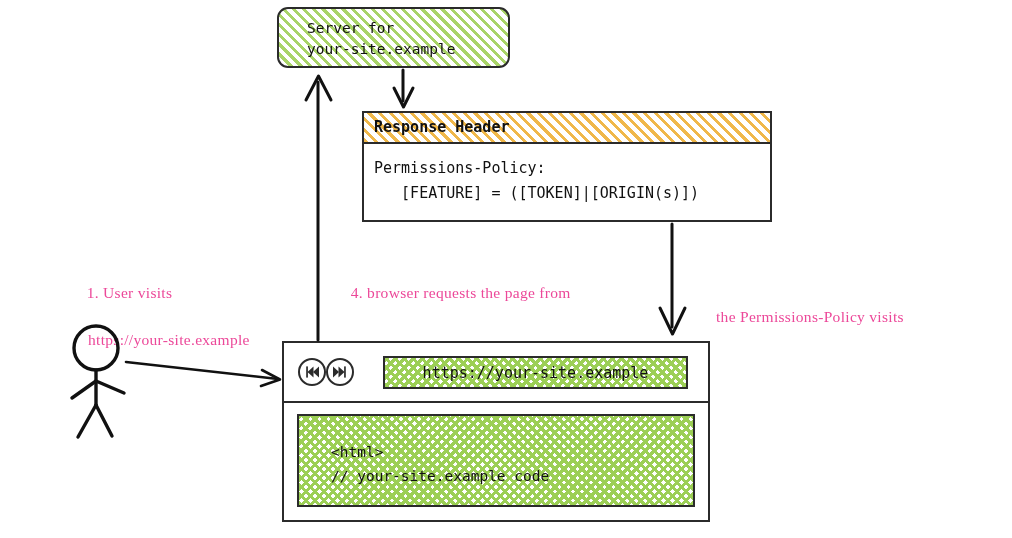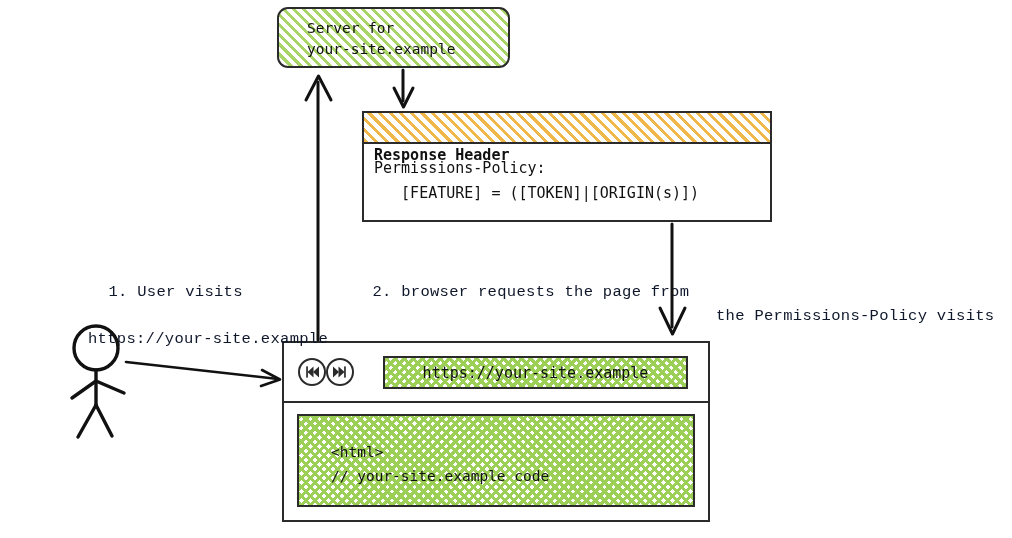--- a/index.html
+++ b/index.html
@@ -19,22 +19,22 @@
     overflow: hidden;
   }
 
   
   .mono {
     font-family: "DejaVu Sans Mono", "Liberation Mono", monospace;
     color: #111111;
     white-space: pre;
   }
   .hand {
-    font-family: Liberation Mono, monospace;
-    color: #0f172a;
+    font-family: Liberation Serif, serif;
+    color: #ec4899;
     font-size: 15.5px;
     line-height: 1.5;
     letter-spacing: 0.3px;
     white-space: pre;
   }
 
   
   .hatch-green-diag {
     background-color: #ffffff;
     background-image: repeating-linear-gradient(
@@ -93,21 +93,20 @@
     height: 31px;
     border-bottom: 2.2px solid #2b2b2b;
     box-sizing: border-box;
   }
   #response-title .label {
     position: absolute;
     left: 10px;
     top: 5px;
     font-size: 15px;
     font-weight: bold;
-    margin-top: 28px;
   }
   #response-body {
     position: relative;
     padding: 12px 0 0 10px;
   }
   #response-body .line {
     font-size: 15px;
     line-height: 25px;
   }
 
@@ -243,21 +242,21 @@
 <span>// your-site.example code</span></div>
     </div>
   </div>
 
   <div class="annotation hand" id="anno-1">
     <span>1. User visits</span>
     <span class="l2">https://your-site.example</span>
   </div>
 
   <div class="annotation hand" id="anno-2">
-    <span>2. browser requests the page from</span>
+    <span>4. browser requests the page from</span>
   </div>
 
   <div class="annotation hand" id="anno-3">
     <span class="l2">the Permissions-Policy visits</span>
   </div>
 
   <svg id="ink" viewBox="0 0 1012 538">
     <g stroke="#111111" fill="none" stroke-linecap="round" stroke-linejoin="round">
 
       <g stroke-width="3.4">

